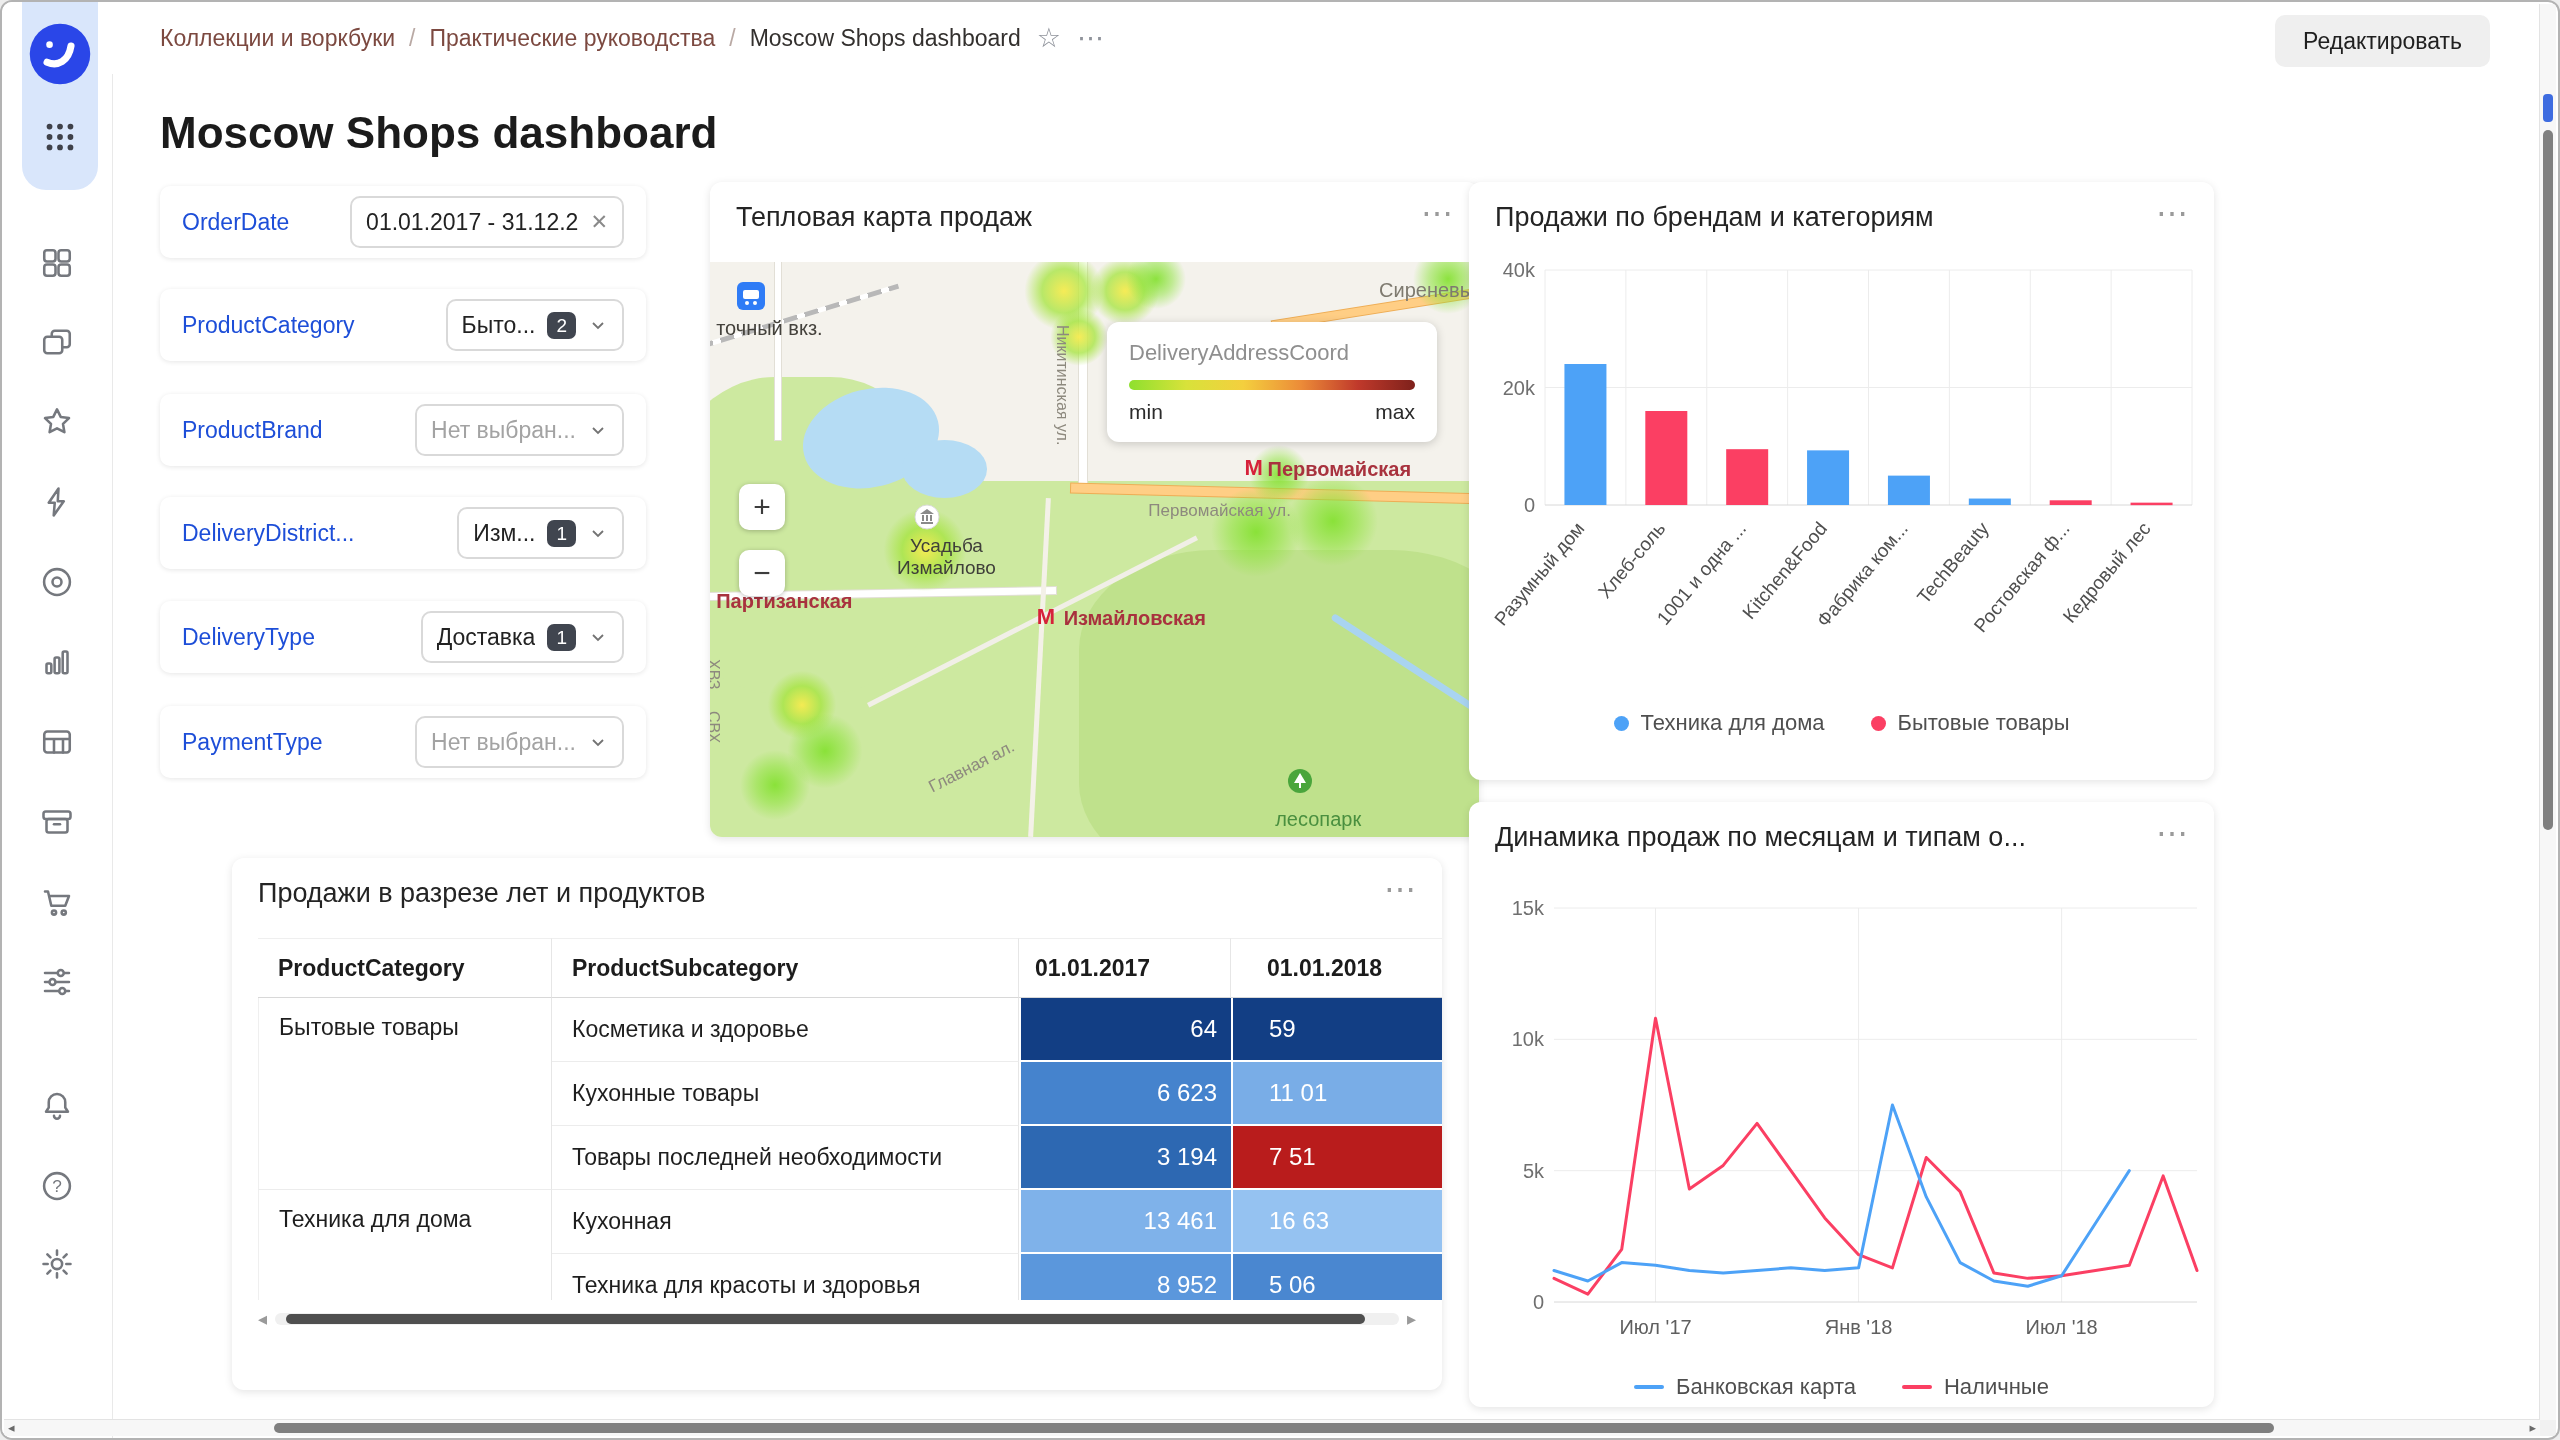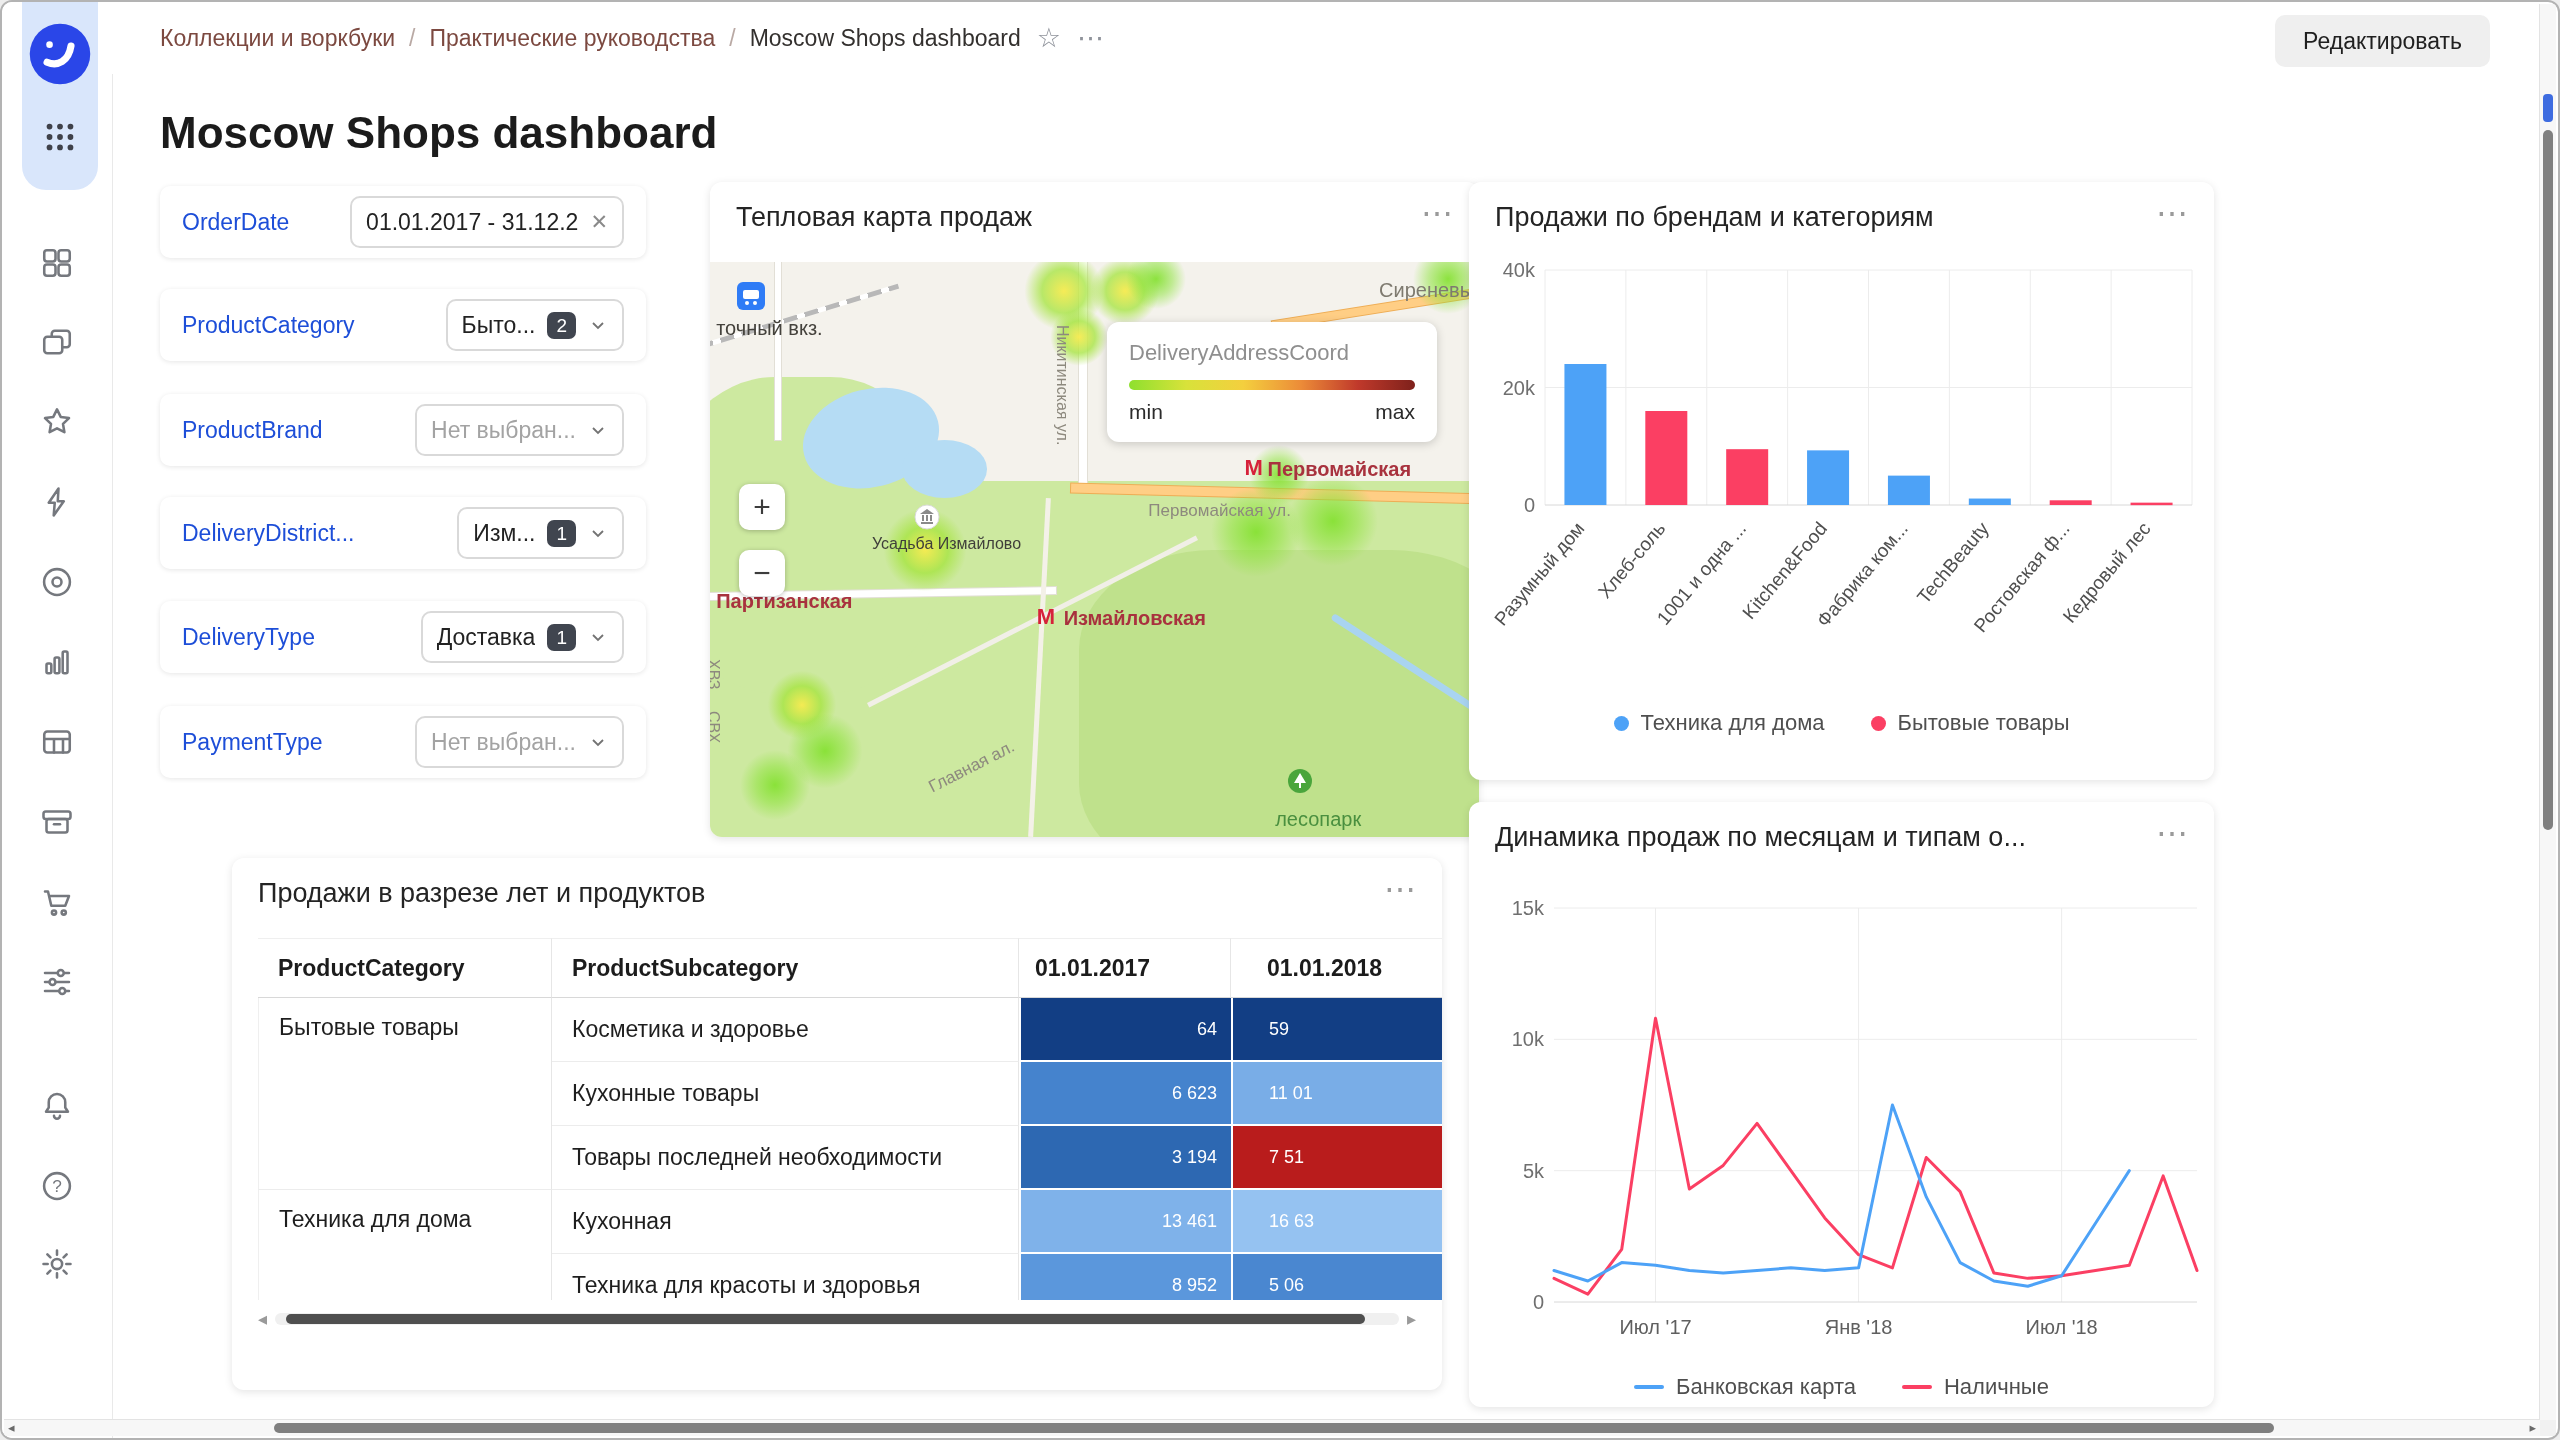--- a/index.html
+++ b/index.html
@@ -38,38 +38,38 @@
   .fph{color:#a3a3a3;}
   .fbadge{background:#40454f;color:#fff;border-radius:7px;font-size:19px;padding:4px 9px;line-height:1;}
   .fclear{color:#8a8a8a;font-size:21px;cursor:pointer;}
   .chev svg{display:block;}
 
   
   .map{position:absolute;left:0;right:0;top:80px;bottom:0;border-radius:0 0 12px 12px;overflow:hidden;background:#f4f2ec;cursor:grab;}
   .mlayer{position:absolute;}
   .blob{position:absolute;transform:translate(-50%,-50%);border-radius:50%;background:radial-gradient(closest-side,rgba(132,225,48,.92),rgba(139,227,56,.5) 55%,rgba(139,227,56,0));}
   .blob.hot{background:radial-gradient(closest-side,rgba(246,235,79,.95),rgba(164,228,60,.75) 40%,rgba(150,227,60,0) 72%);}
-  .mlabel{position:absolute;font-size:16px;color:#8d897e;white-space:nowrap;}
+  .mlabel{position:absolute;font-size:19px;color:#8d897e;white-space:nowrap;}
   .metro{color:#a8323e;font-weight:600;font-size:20px;}
   .mM{position:absolute;color:#d6213a;font-weight:700;font-size:22px;}
   .vtext{transform:rotate(90deg);transform-origin:left top;font-size:16px;}
   .map-legend{position:absolute;left:397px;top:60px;width:330px;background:#fff;border-radius:12px;box-shadow:0 2px 10px rgba(0,0,0,.18);padding:18px 22px;box-sizing:border-box;}
   .map-legend .lt{font-size:22px;color:#8f8f8f;}
   .grad{height:10px;border-radius:5px;margin:14px 0 10px;}
   .minmax{display:flex;justify-content:space-between;font-size:21px;color:#2b2b2b;}
   .zoombtn{position:absolute;left:29px;width:46px;height:46px;background:#fff;border-radius:10px;box-shadow:0 1px 5px rgba(0,0,0,.25);display:flex;align-items:center;justify-content:center;font-size:30px;color:#3c3c3c;cursor:pointer;}
 
   
   .tbl-wrap{position:absolute;left:26px;top:80px;width:1184px;height:362px;overflow:hidden;}
   table.sales{border-collapse:separate;border-spacing:0;table-layout:fixed;width:1273px;}
   .sales th{height:58px;font-size:23px;font-weight:700;color:#1c1c1c;text-align:left;padding:0 0 0 20px;border-bottom:1px solid #d8d8d8;border-right:1px solid #e6e6e6;border-top:1px solid #efefef;background:#fff;}
   .sales td{height:60px;}
   td.cat{vertical-align:top;padding:16px 0 0 20px;font-size:23px;color:#1e1e1e;border-right:1px solid #e6e6e6;border-bottom:1px solid #ececec;border-left:1px solid #efefef;}
   td.sub{padding-left:20px;font-size:23px;color:#1e1e1e;border-right:1px solid #e6e6e6;border-bottom:1px solid #ececec;}
-  td.vcell{font-size:18px;color:#fff;border-bottom:2px solid #fff;border-left:2px solid #fff;}
+  td.vcell{font-size:24px;color:#fff;border-bottom:2px solid #fff;border-left:2px solid #fff;}
   td.c17{text-align:right;padding-right:14px;}
   td.c18{text-align:left;padding-left:36px;}
   .hscroll{position:absolute;left:26px;right:26px;top:452px;height:18px;display:flex;align-items:center;gap:8px;}
   .hs-track{flex:1;height:12px;background:#f0f0f0;border-radius:6px;position:relative;}
   .hs-thumb{position:absolute;left:1%;top:1px;height:10px;width:96%;background:#4f4f4f;border-radius:5px;cursor:pointer;}
   .hs-arrow{color:#9a9a9a;font-size:18px;cursor:pointer;}
 
   
   .legend-row{position:absolute;left:0;right:0;display:flex;justify-content:center;align-items:center;gap:46px;}
   .leg-item{display:flex;align-items:center;gap:12px;font-size:22px;color:#4f4f4f;cursor:pointer;}

